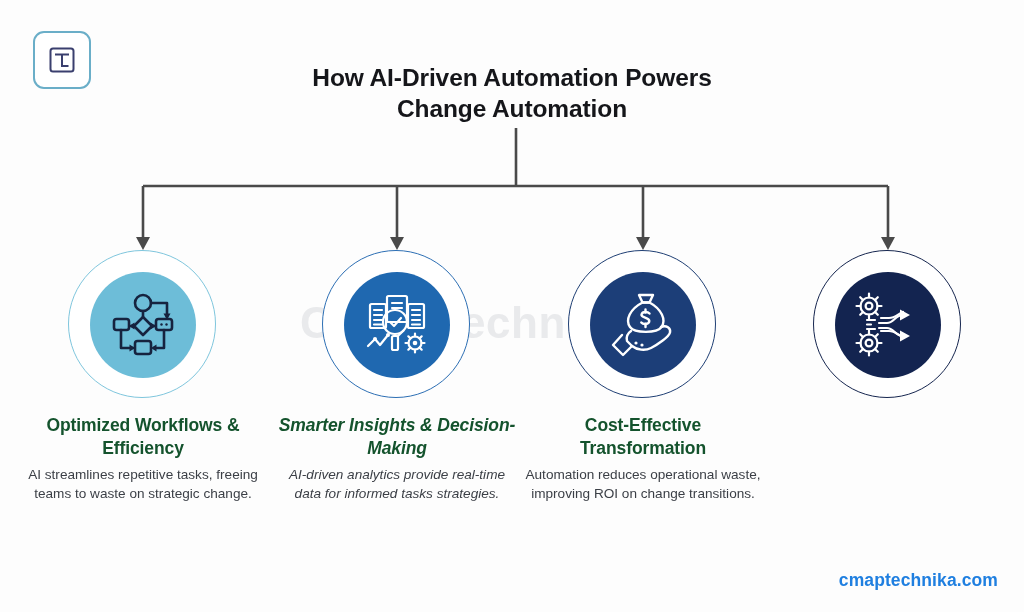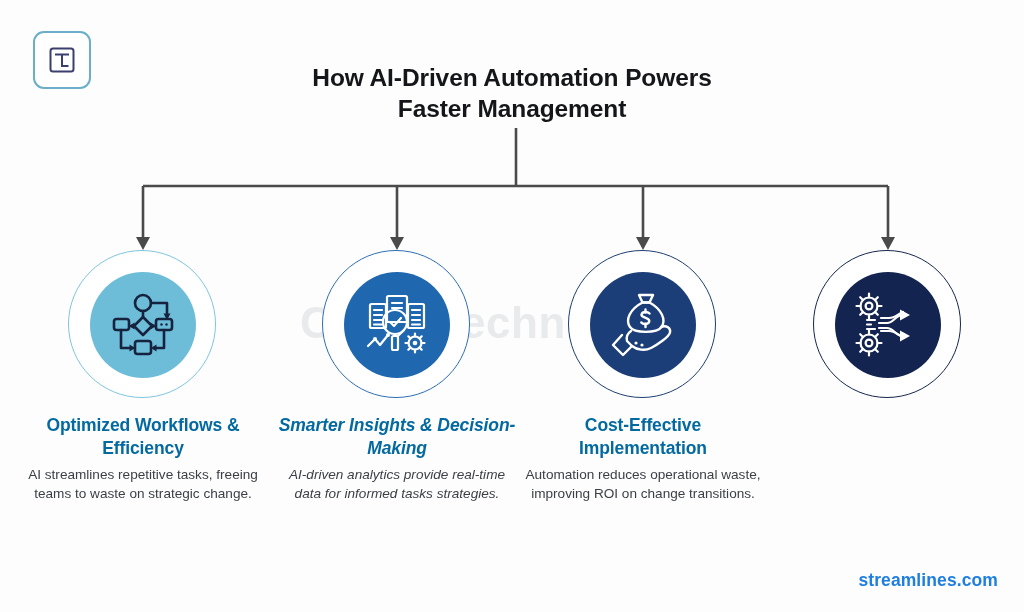--- a/index.html
+++ b/index.html
@@ -121,21 +121,21 @@
     align-items: center;
     justify-content: center;
   }
   .inner svg { display: block; }
 
   .heading {
     margin-top: 14px;
     font-size: 17.5px;
     font-weight: bold;
     line-height: 1.33;
-    color: #0369a1;
+    color: #14532d;
     letter-spacing: -0.1px;
   }
   .body {
     margin-top: 4px;
     font-size: 13.6px;
     line-height: 1.42;
     color: #3b3f46;
   }
 
   
@@ -156,21 +156,21 @@
 
   <div id="logo">
     <svg width="30" height="30" viewBox="0 0 30 30" aria-hidden="true">
       <rect x="3.5" y="3.5" width="23" height="23" rx="2.5" fill="none" stroke="#3a3f6e" stroke-width="2"></rect>
       <path d="M9 9.5 H21 M15 9.5 V21 M15 21 H20.5" fill="none" stroke="#3a3f6e" stroke-width="2" stroke-linecap="square"></path>
     </svg>
   </div>
 
   <div id="title">
     <div>How AI-Driven Automation Powers</div>
-    <div>Faster Management</div>
+    <div>Change Automation</div>
   </div>
 
   <div id="watermark">
     <span>Cmap Technika</span><span class="reg">®</span>
   </div>
 
   <svg id="connectors" viewBox="0 0 1024 612">
     <g stroke="#4a4a4a" stroke-width="2.6" fill="#4a4a4a" stroke-linecap="butt">
       <path d="M516 128 V186"></path>
       <path d="M143 186 H888"></path>
@@ -265,21 +265,21 @@
             <path d="M37.5 19.5 V22.5 M37.5 33.8 V37"></path>
             <path d="M23 41 C19.5 43.5 18 47 19 51 L24 56"></path>
             <path d="M53 37 C58.5 35 63 38 62 42.5 C61 47 49 55 43 58 C37 61 29 60 24 56"></path>
             <path d="M24 56 L15 65 L5 55 L14 45"></path>
           </g>
           <circle cx="28" cy="53" r="1.6" fill="#ffffff"></circle>
           <circle cx="34" cy="55" r="1.6" fill="#ffffff"></circle>
         </svg>
       </div>
     </div>
-    <div class="heading">Cost-Effective Implementation</div>
+    <div class="heading">Cost-Effective Transformation</div>
     <div class="body">Automation reduces operational waste, improving ROI on change transitions.</div>
   </div>
 
   <div class="card c3">
     <div class="circle-wrap">
       <div class="ring" style="border-color: rgb(22, 38, 79);"></div>
       <div class="inner" style="background: rgb(19, 36, 80);">
         <svg width="70" height="70" viewBox="0 0 70 70" aria-hidden="true">
           <g fill="none" stroke="#ffffff" stroke-width="2.2" stroke-linejoin="round" stroke-linecap="round">
             <circle cx="16" cy="16" r="8.5"></circle>
@@ -301,15 +301,15 @@
           </g>
           <g fill="#ffffff">
             <polygon points="57,25 47,19.5 47,30.5"></polygon>
             <polygon points="57,46 47,40.5 47,51.5"></polygon>
           </g>
         </svg>
       </div>
     </div>
   </div>
 
-  <div id="footer" style="color: rgb(31, 127, 224);">streamlines.com</div>
+  <div id="footer" style="color: rgb(31, 127, 224);">cmaptechnika.com</div>
 
 </div>
 
 </body></html>

